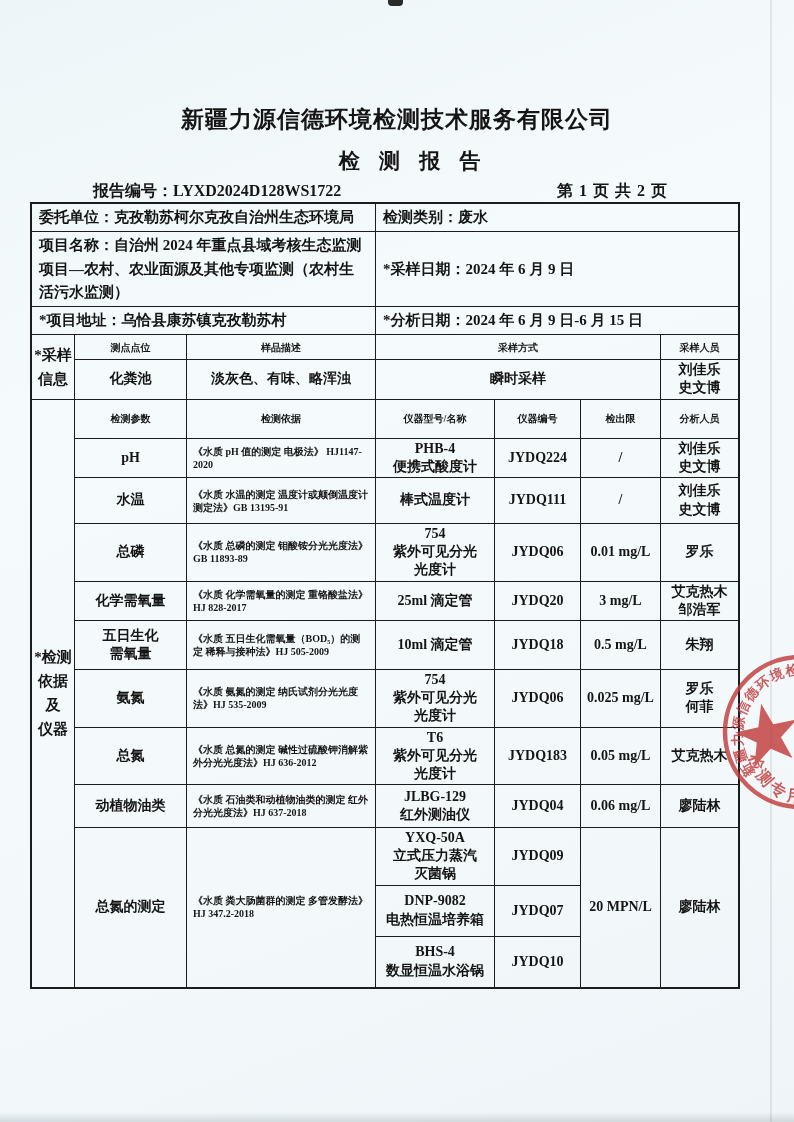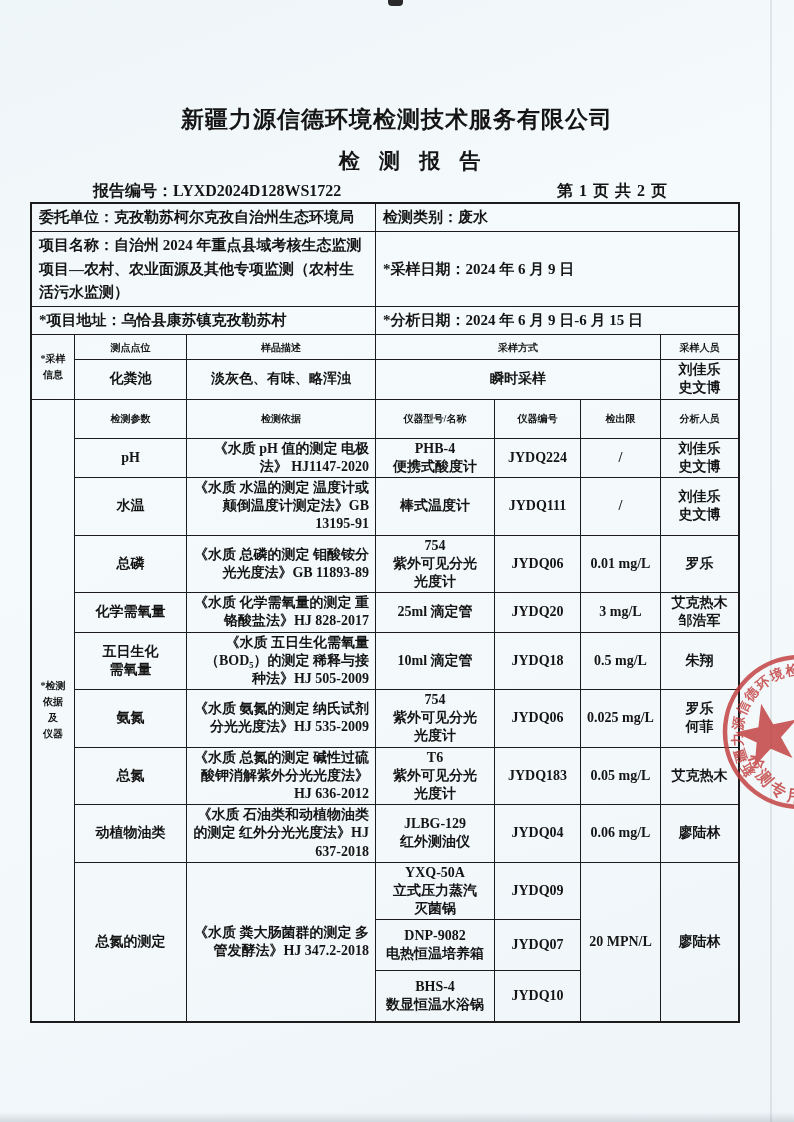--- a/index.html
+++ b/index.html
@@ -35,22 +35,22 @@
     border-collapse:collapse;table-layout:fixed;
     font-size:14px;font-weight:bold;
   }
   table.doc td{
     border:1.5px solid #1c1c1c;
     text-align:center;vertical-align:middle;
     padding:1px 2px;line-height:1.3;
     white-space:pre-line;overflow:hidden;
   }
   table.doc td.info{ text-align:left;padding:2px 7px;font-size:15px;line-height:1.55;}
-  table.doc td.basis{ text-align:right;padding:1px 6px;font-size:14px;}
-  table.doc td.seclabel{ font-size:10px;line-height:1.6;margin-left:41px;}
+  table.doc td.basis{ text-align:left;padding:1px 6px;font-size:10px;}
+  table.doc td.seclabel{ font-size:15px;line-height:1.6;margin-left:41px;}
   table.doc td.hdr{ font-size:10px;}
   .outer{box-shadow:0 0 0 1px #1c1c1c;}
 
   .stamp{position:absolute;left:718px;top:650px;width:170px;height:170px;pointer-events:none;opacity:.88;}
 
 </style>
 </head>
 <body>
 
 <div class="page">

